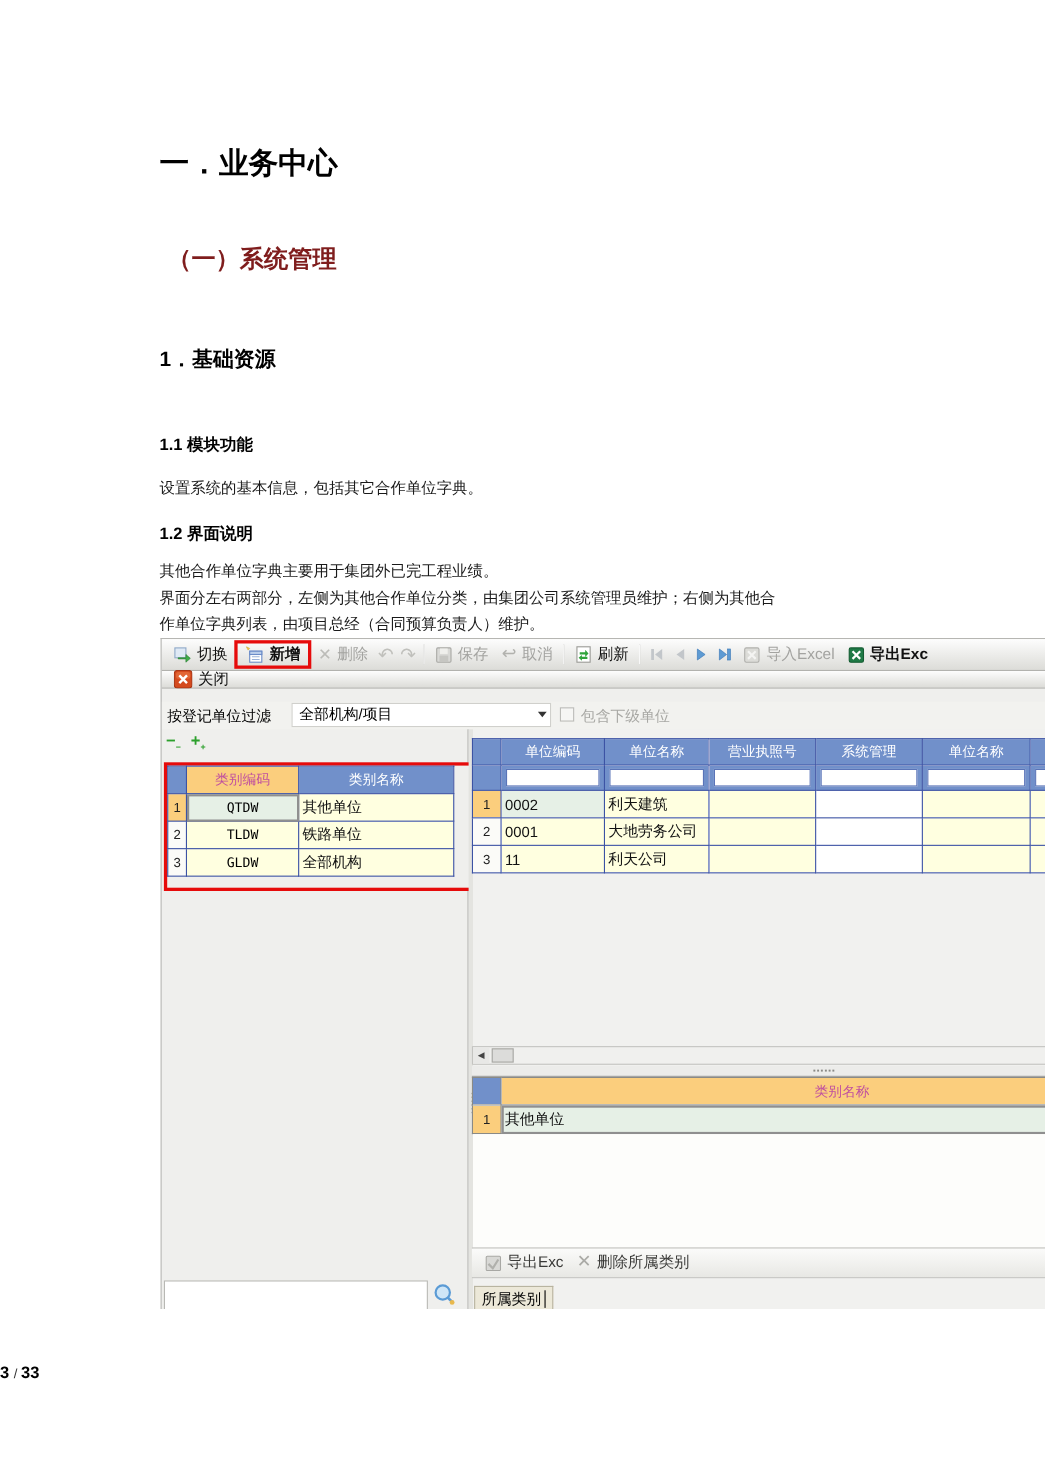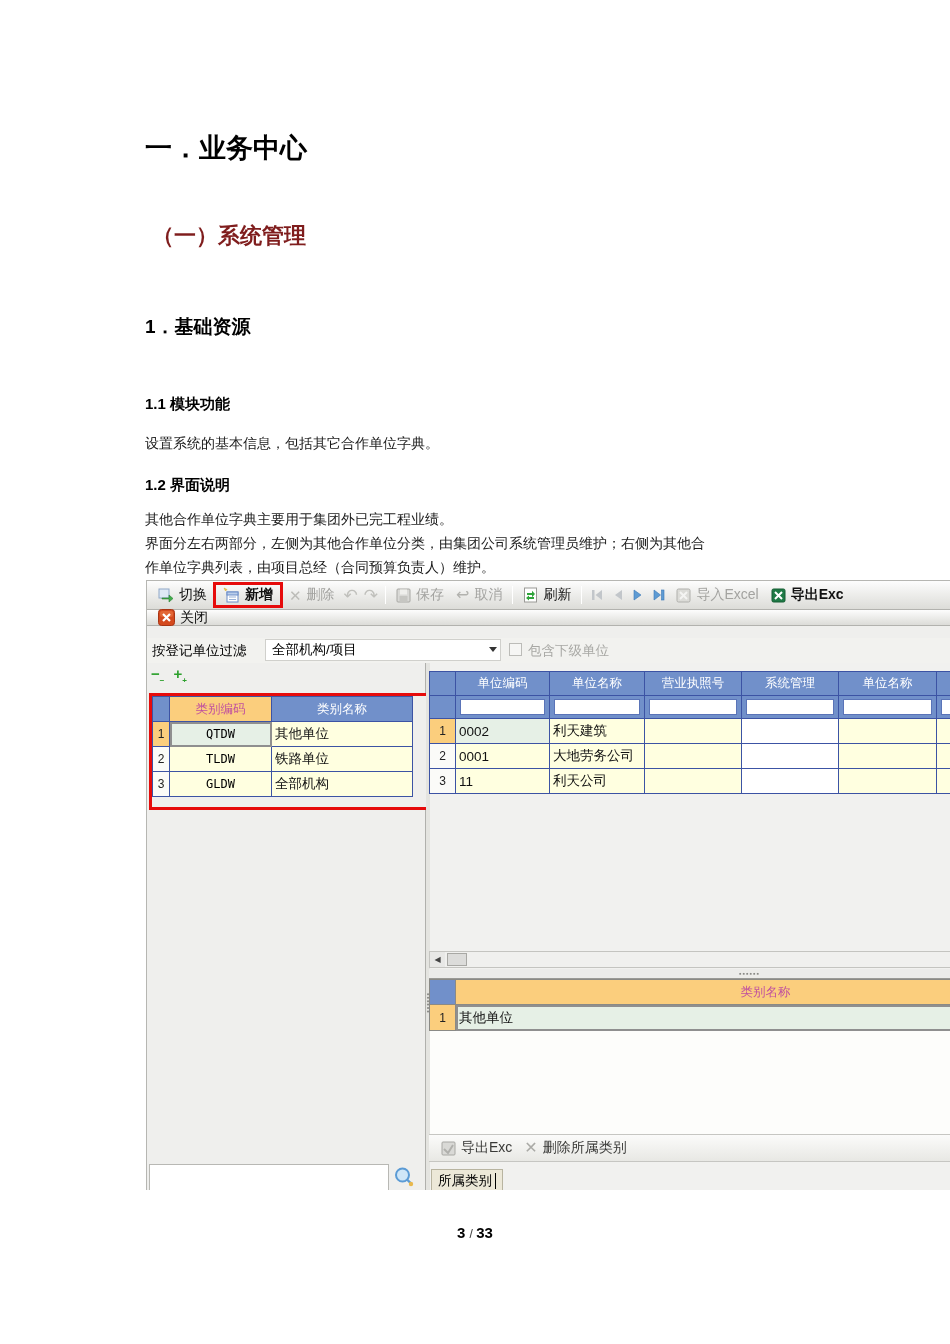--- a/index.html
+++ b/index.html
@@ -6,21 +6,21 @@
   body { background:#888; font-family:"Liberation Sans","DejaVu Sans",sans-serif; }
   .page { position:relative; width:950px; height:1344px; background:#ffffff; overflow:hidden; margin:0 auto; }
   .abs { position:absolute; }
 
   
   .h1 { font-size:27px; font-weight:bold; color:#000; }
   .h2 { font-size:22px; font-weight:bold; color:#7f1d1d; }
   .h3 { font-size:19px; font-weight:bold; color:#000; }
   .h4 { font-size:15px; font-weight:bold; color:#000; }
   .body-text { font-size:14px; color:#1a1a1a; }
-  .footer { width:100%; text-align:center; font-size:15px; color:#000; }
+  .footer { width:100%; text-align:left; font-size:15px; color:#000;margin-top:16px; }
   .footer .sep { font-weight:normal; font-size:12px; color:#333; }
   .footer b { font-weight:bold; }
 
   
   .shot { position:absolute; left:146px; top:580px; width:804px; height:610px; background:#efefed; overflow:hidden; border-left:1px solid #b6b6b2; border-top:1px solid #b6b6b2; font-size:13px; }
 
   .tbar { position:absolute; left:0; width:804px; background:linear-gradient(#fdfdfd,#eeeeec 45%,#dcdcd8); border-bottom:1px solid #b2b2ae; display:flex; align-items:center; padding:0 5px; }
   .tbtn { display:flex; align-items:center; gap:5px; padding:2px 6px; font-size:14px; color:#111; white-space:nowrap; }
   .tbtn.dis { color:#a3a3a0; }
   .vsep { width:1px; height:18px; background:#b4b4b0; margin:0 4px; border-right:1px solid #fff; }

